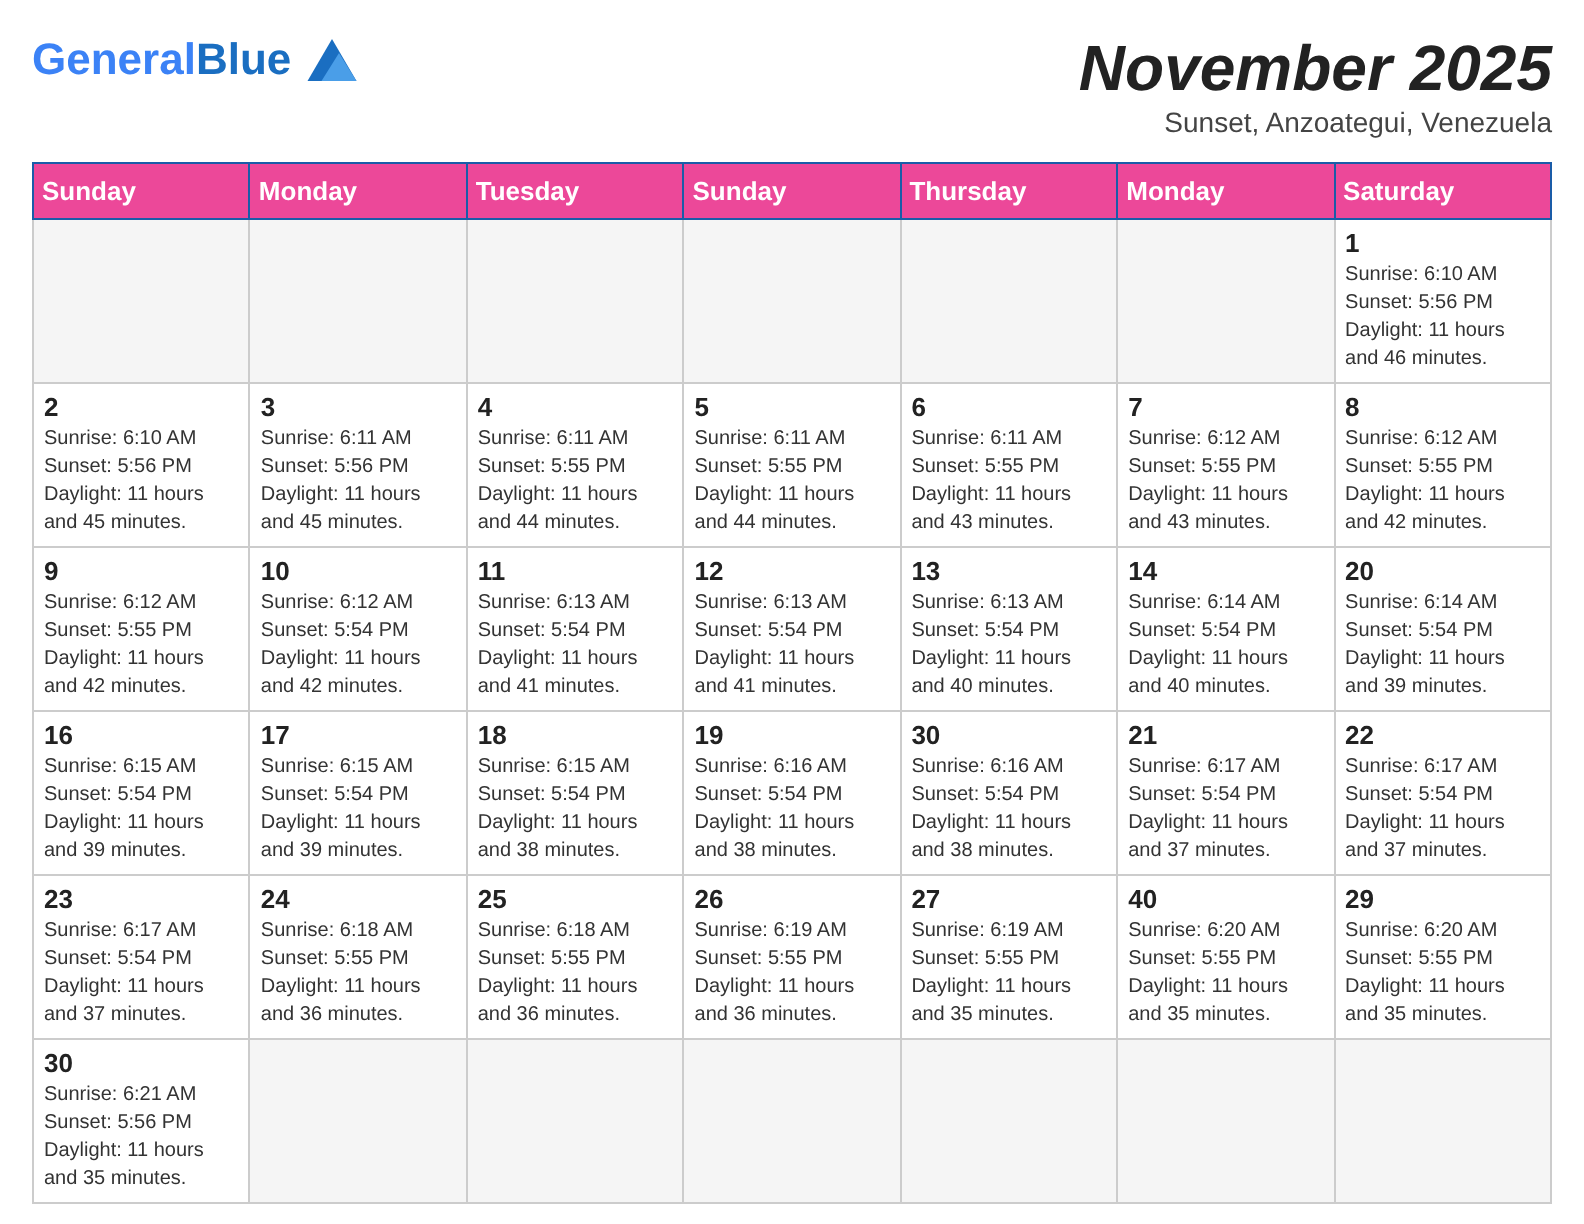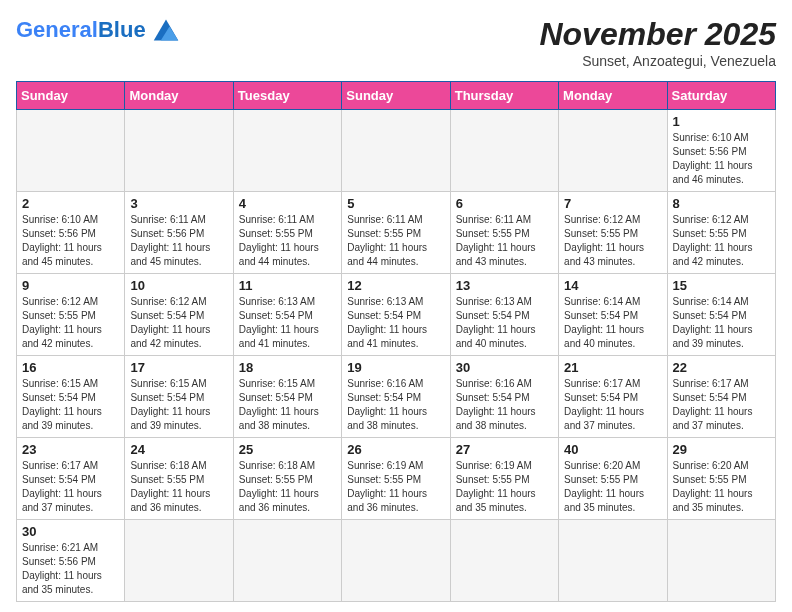--- a/index.html
+++ b/index.html
@@ -210,21 +210,21 @@
 Sunset: 5:54 PM
 Daylight: 11 hours and 40 minutes.</div>
         </td>
         <td>
           <span class="day-number">14</span>
           <div class="day-info" style="white-space: pre-line;">Sunrise: 6:14 AM
 Sunset: 5:54 PM
 Daylight: 11 hours and 40 minutes.</div>
         </td>
         <td>
-          <span class="day-number">15</span>
+          <span class="day-number">20</span>
           <div class="day-info" style="white-space: pre-line;">Sunrise: 6:14 AM
 Sunset: 5:54 PM
 Daylight: 11 hours and 39 minutes.</div>
         </td>
       </tr>
       <tr>
         <td>
           <span class="day-number">16</span>
           <div class="day-info" style="white-space: pre-line;">Sunrise: 6:15 AM
 Sunset: 5:54 PM

